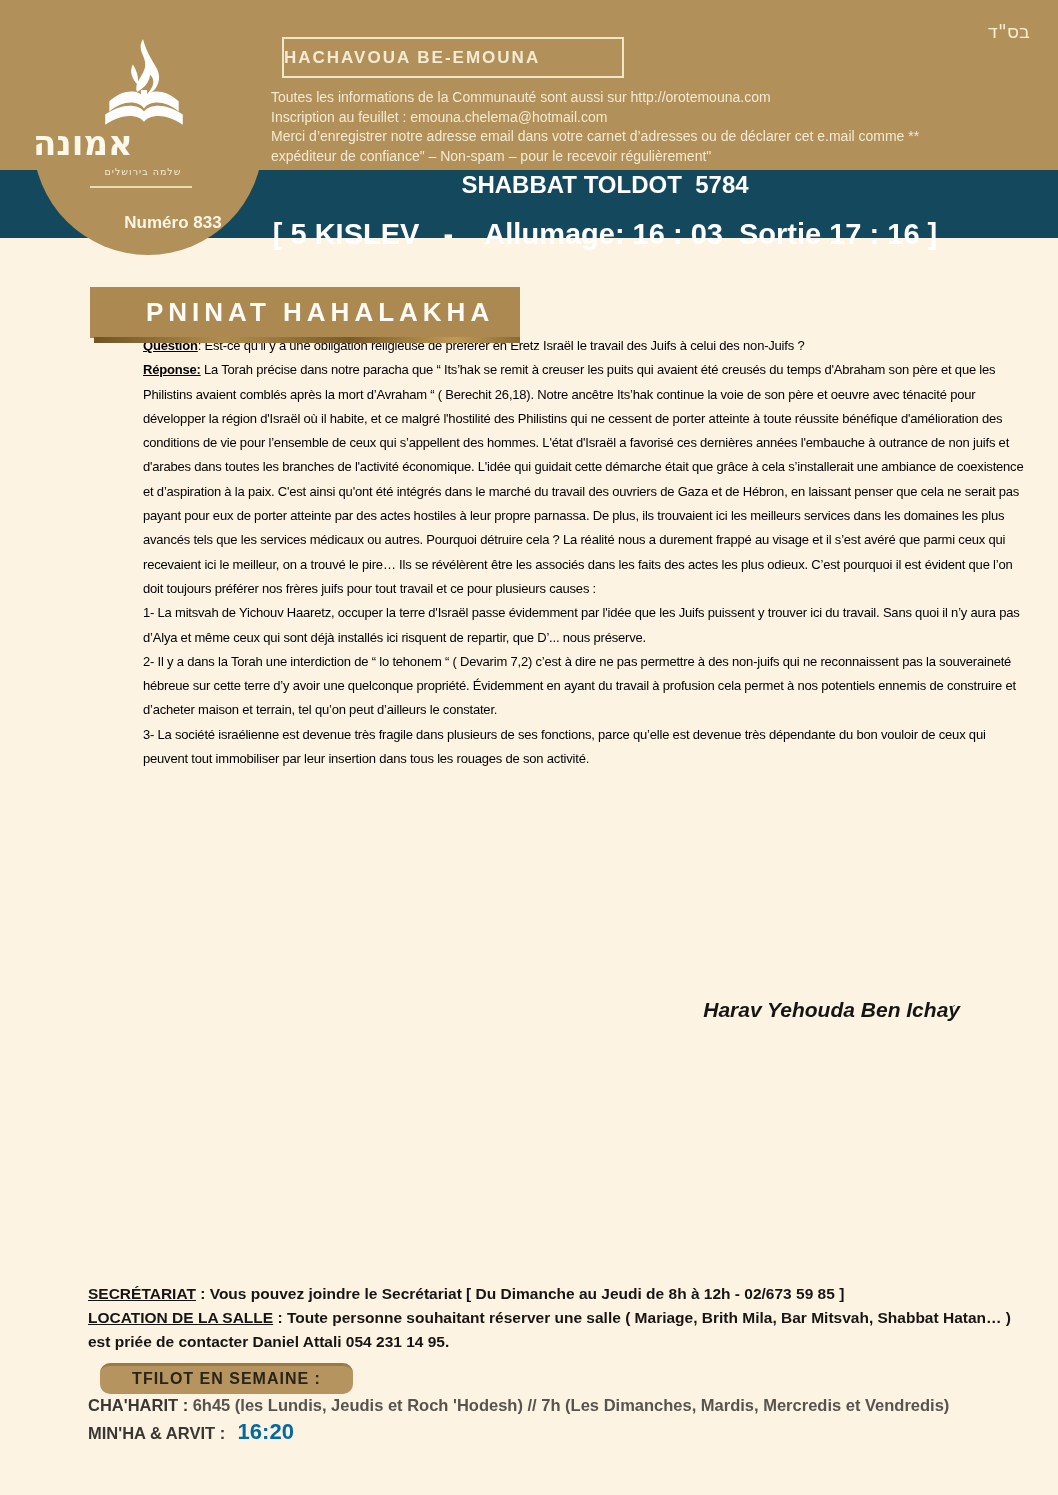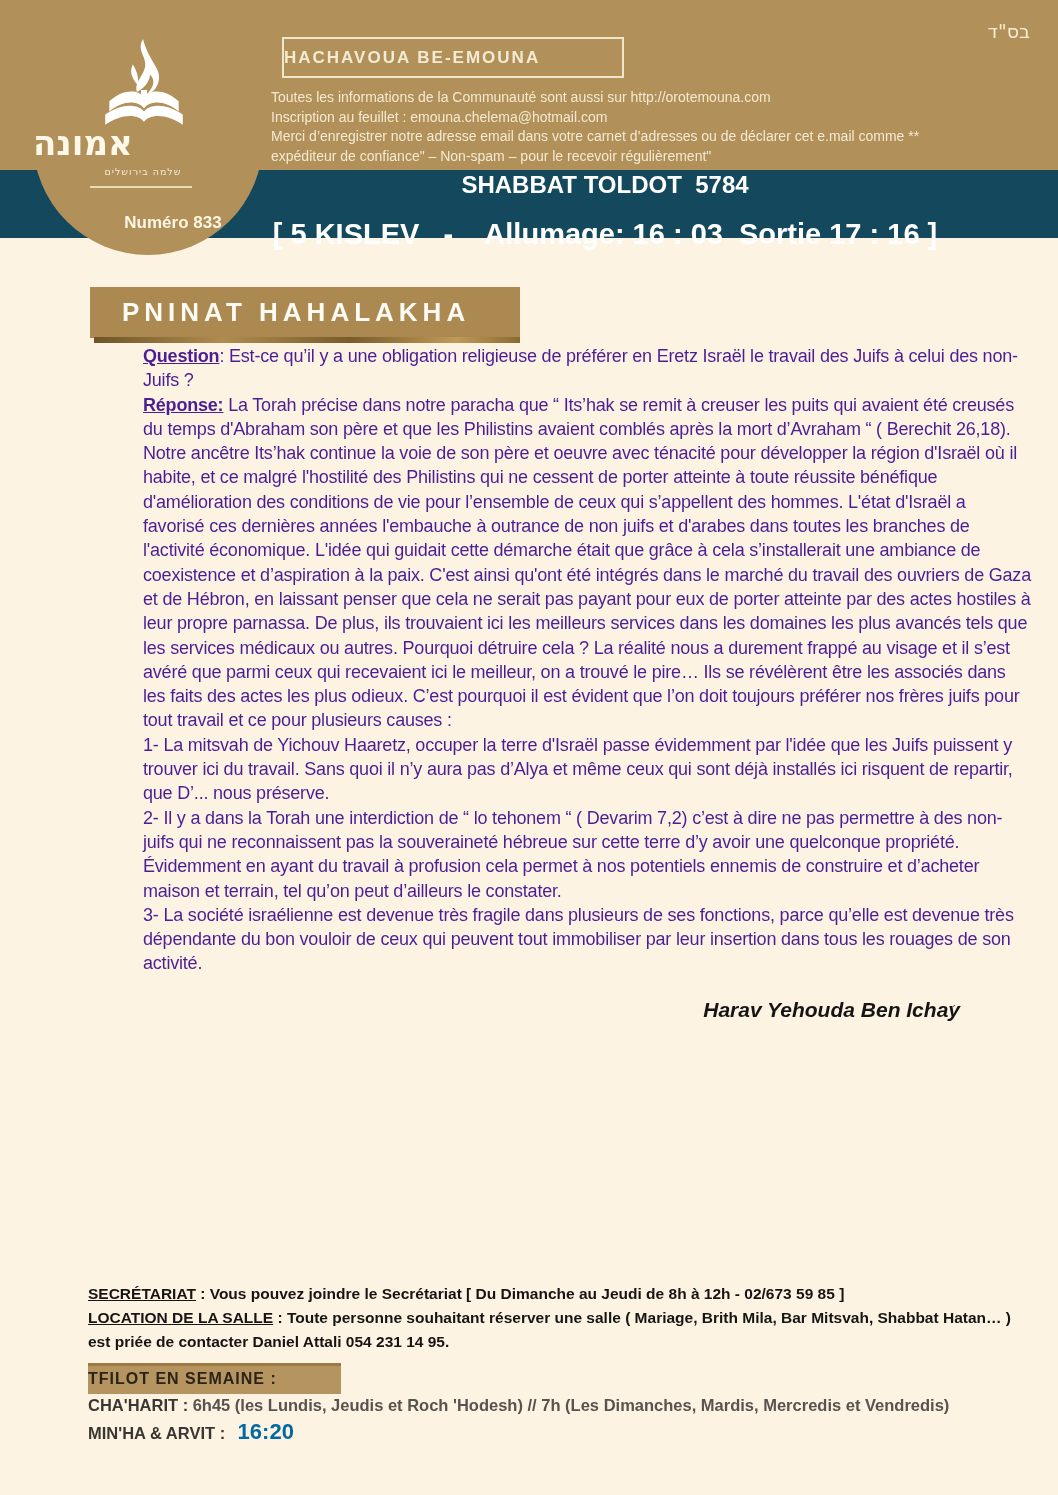--- a/index.html
+++ b/index.html
@@ -34,38 +34,38 @@
         color:rgba(255,248,230,.85);font-size:9.5px;letter-spacing:1px;
         font-family:"DejaVu Sans",sans-serif;}
   .logo-divider{position:absolute;left:57px;top:161px;width:102px;height:2px;background:#ecdcb4;}
   .logo-number{position:absolute;left:0;top:188px;width:220px;padding-left:30px;text-align:center;
         color:#fdf6e3;font-size:17px;font-weight:bold;}
 
   
   .pninat{position:absolute;left:90px;top:287px;width:430px;height:51px;background:#ab8950;z-index:2;}
   .pninat::after{content:"";position:absolute;left:4px;bottom:-5px;width:426px;height:6px;
         background:linear-gradient(90deg,#6e5426,#b08c4f 30%,#7a5c2a 60%,#c09a58 85%,#8a6a33);}
-  .pninat span{display:block;line-height:51px;padding-left:32px;color:#fdfbf4;
+  .pninat span{display:block;line-height:51px;padding-left:56px;color:#fdfbf4;
         font-size:26px;font-weight:bold;letter-spacing:5px;}
 
-  .article{position:absolute;left:143px;top:344px;width:888px;color:#4c1d95;
-        font-size:18px;line-height:24.3px;letter-spacing:-0.2px;}
+  .article{position:absolute;left:143px;top:334px;width:888px;color:#000000;
+        font-size:13px;line-height:24.3px;letter-spacing:-0.2px;}
   .article p{margin:0;}
   .lead{font-weight:bold;text-decoration:underline;}
 
   .signature{position:absolute;right:98px;top:974px;color:#151515;
         font-size:21px;font-weight:bold;font-style:italic;margin-top:24px;}
   .sig-mark{position:absolute;left:952px;top:1003px;color:#555;font-size:14px;}
 
   
   .sec-block{position:absolute;left:88px;top:1282px;color:#161514;font-size:15.5px;
         font-weight:bold;line-height:24px;white-space:nowrap;}
 
-  .tfilot-banner{position:absolute;left:88px;top:1363px;width:253px;height:28px;
-        background:#b6945f;border-top:3px solid #9a7a42;}
+  .tfilot-banner{position:absolute;left:100px;top:1363px;width:253px;height:28px;
+        background:#b6945f;border-top:3px solid #9a7a42;text-align:center;border-radius:10px;}
   .tfilot-banner span{color:#2a2318;font-size:16px;font-weight:bold;letter-spacing:1px;line-height:26px;}
 
   .pray-lines{position:absolute;left:88px;top:1396px;white-space:nowrap;}
   .pray-lines .row{height:23px;}
   .pray-label{color:#3a3733;font-size:16.5px;font-weight:bold;}
   .pray-value{color:#57534e;font-size:16.5px;font-weight:bold;}
   .pray-time{color:#0369a1;font-size:22px;font-weight:bold;margin-left:8px;}
 </style>
 </head>
 <body>

